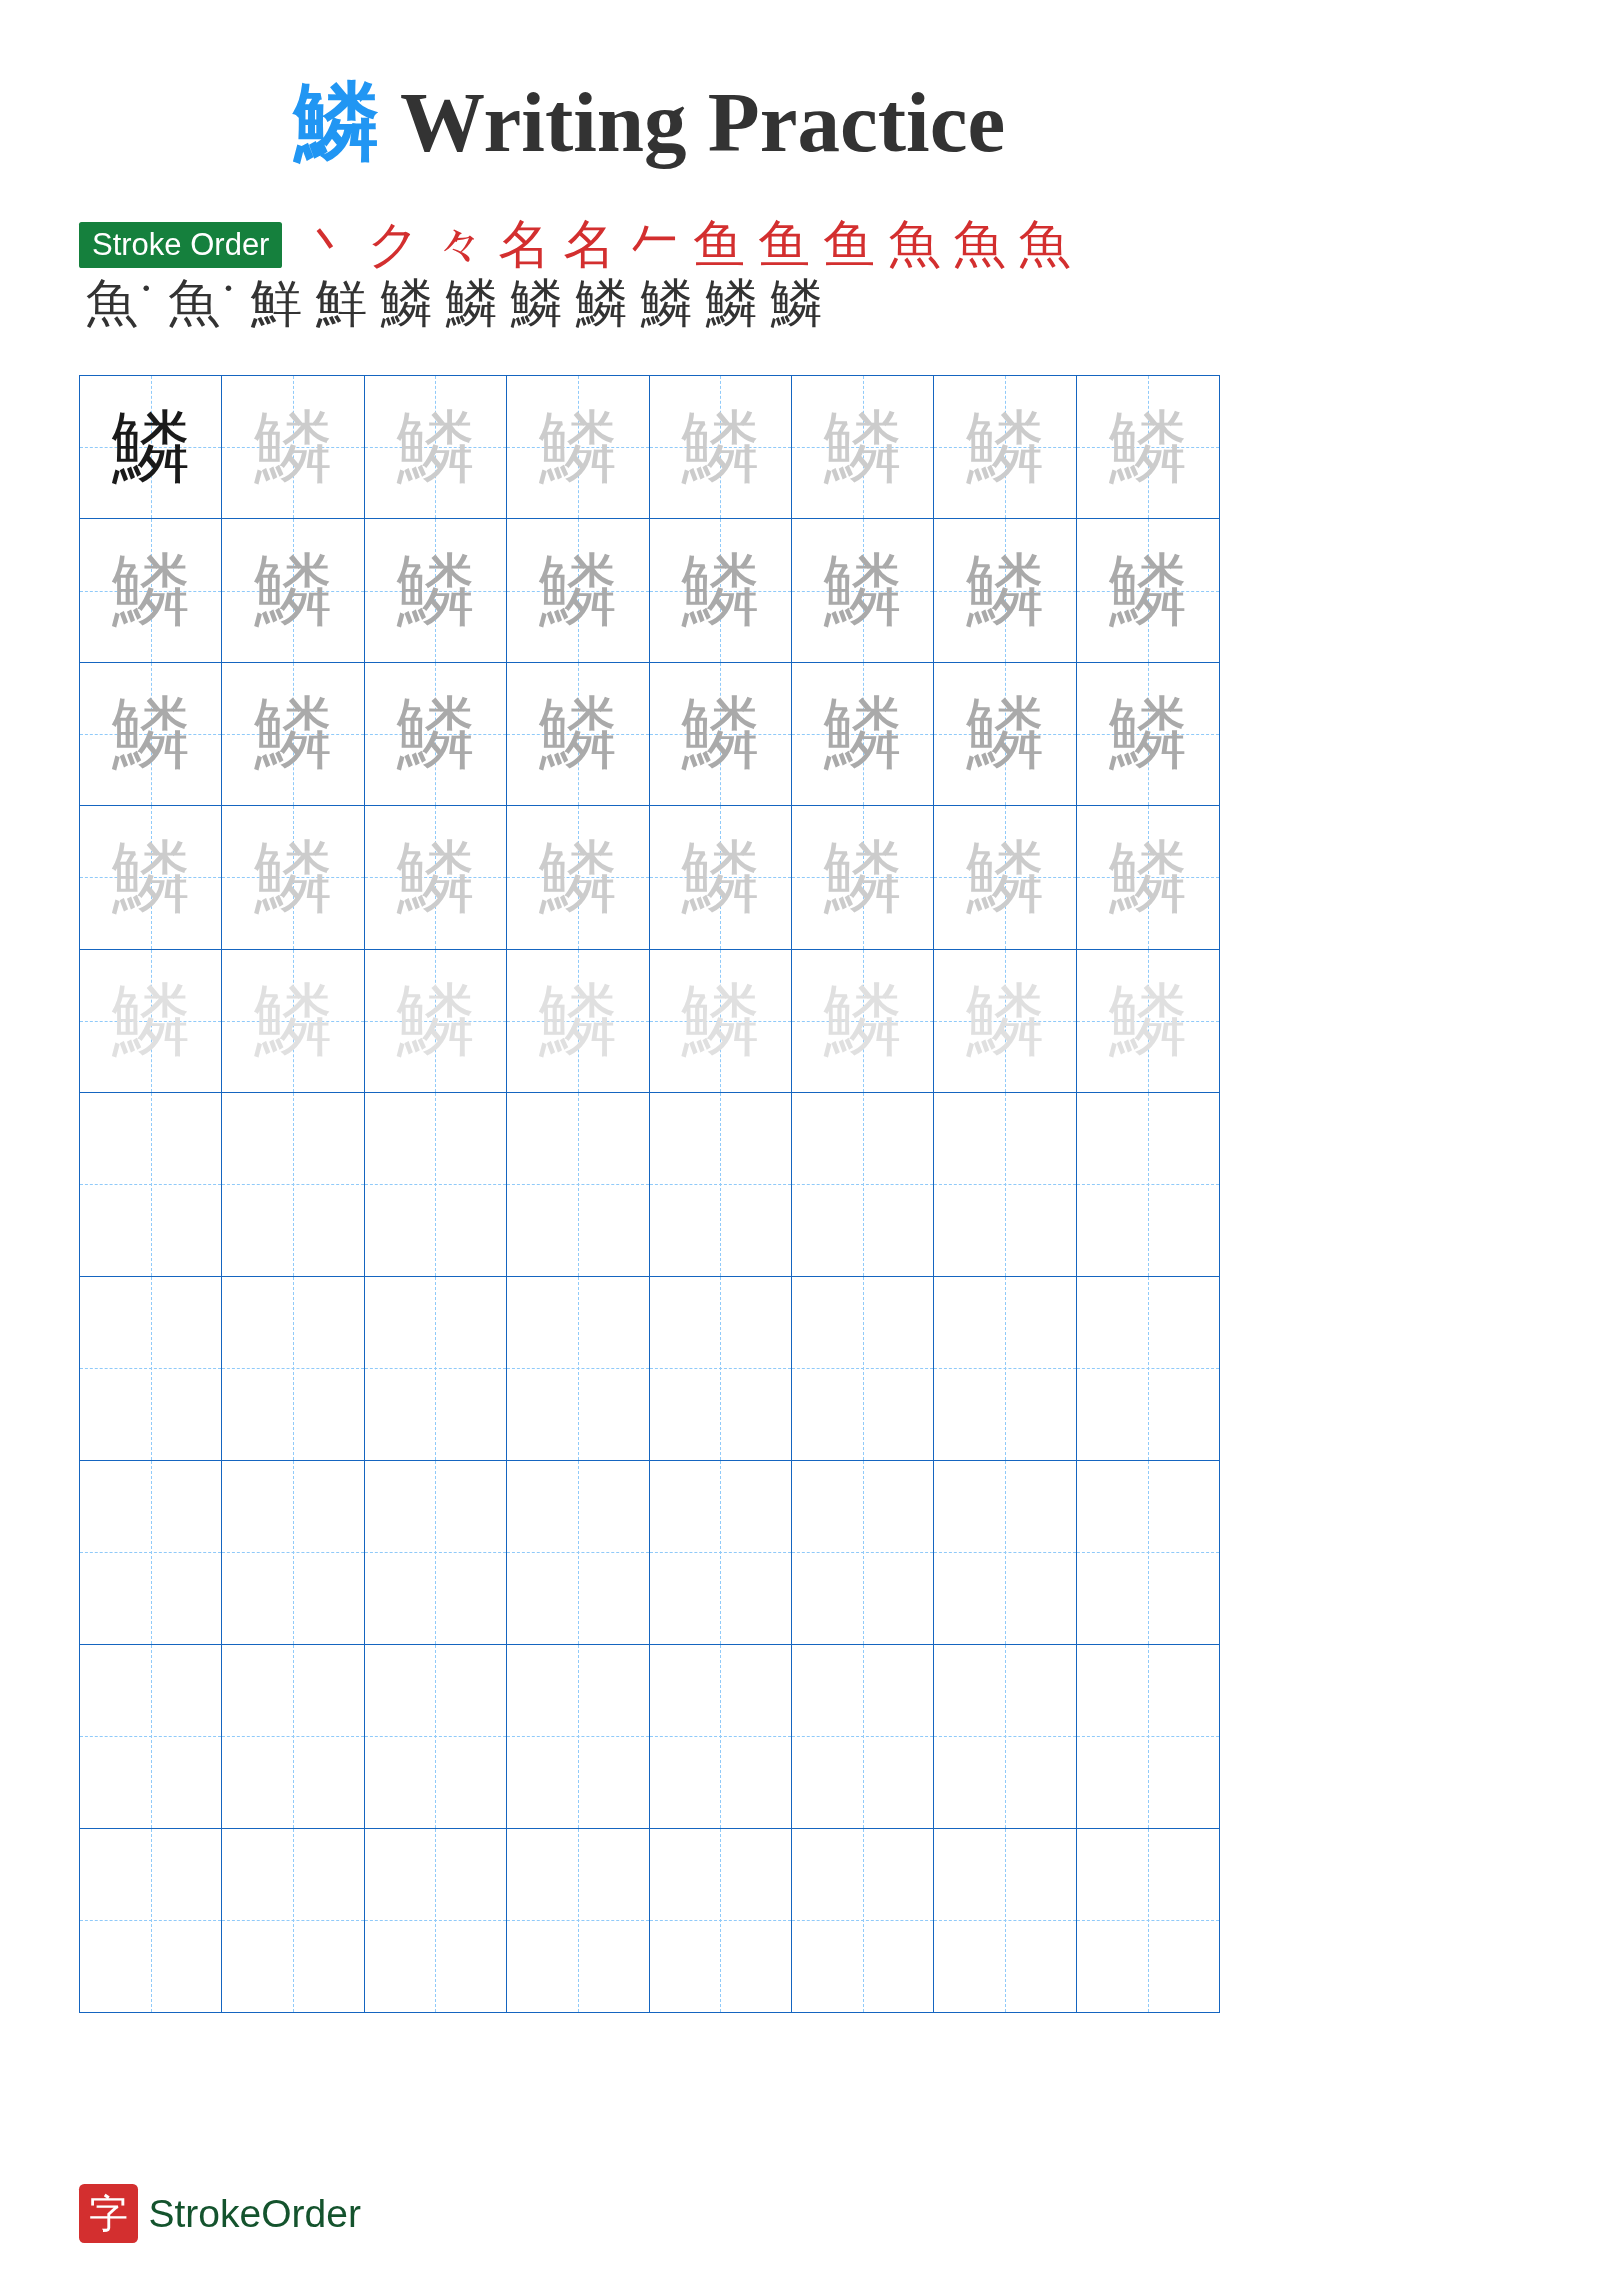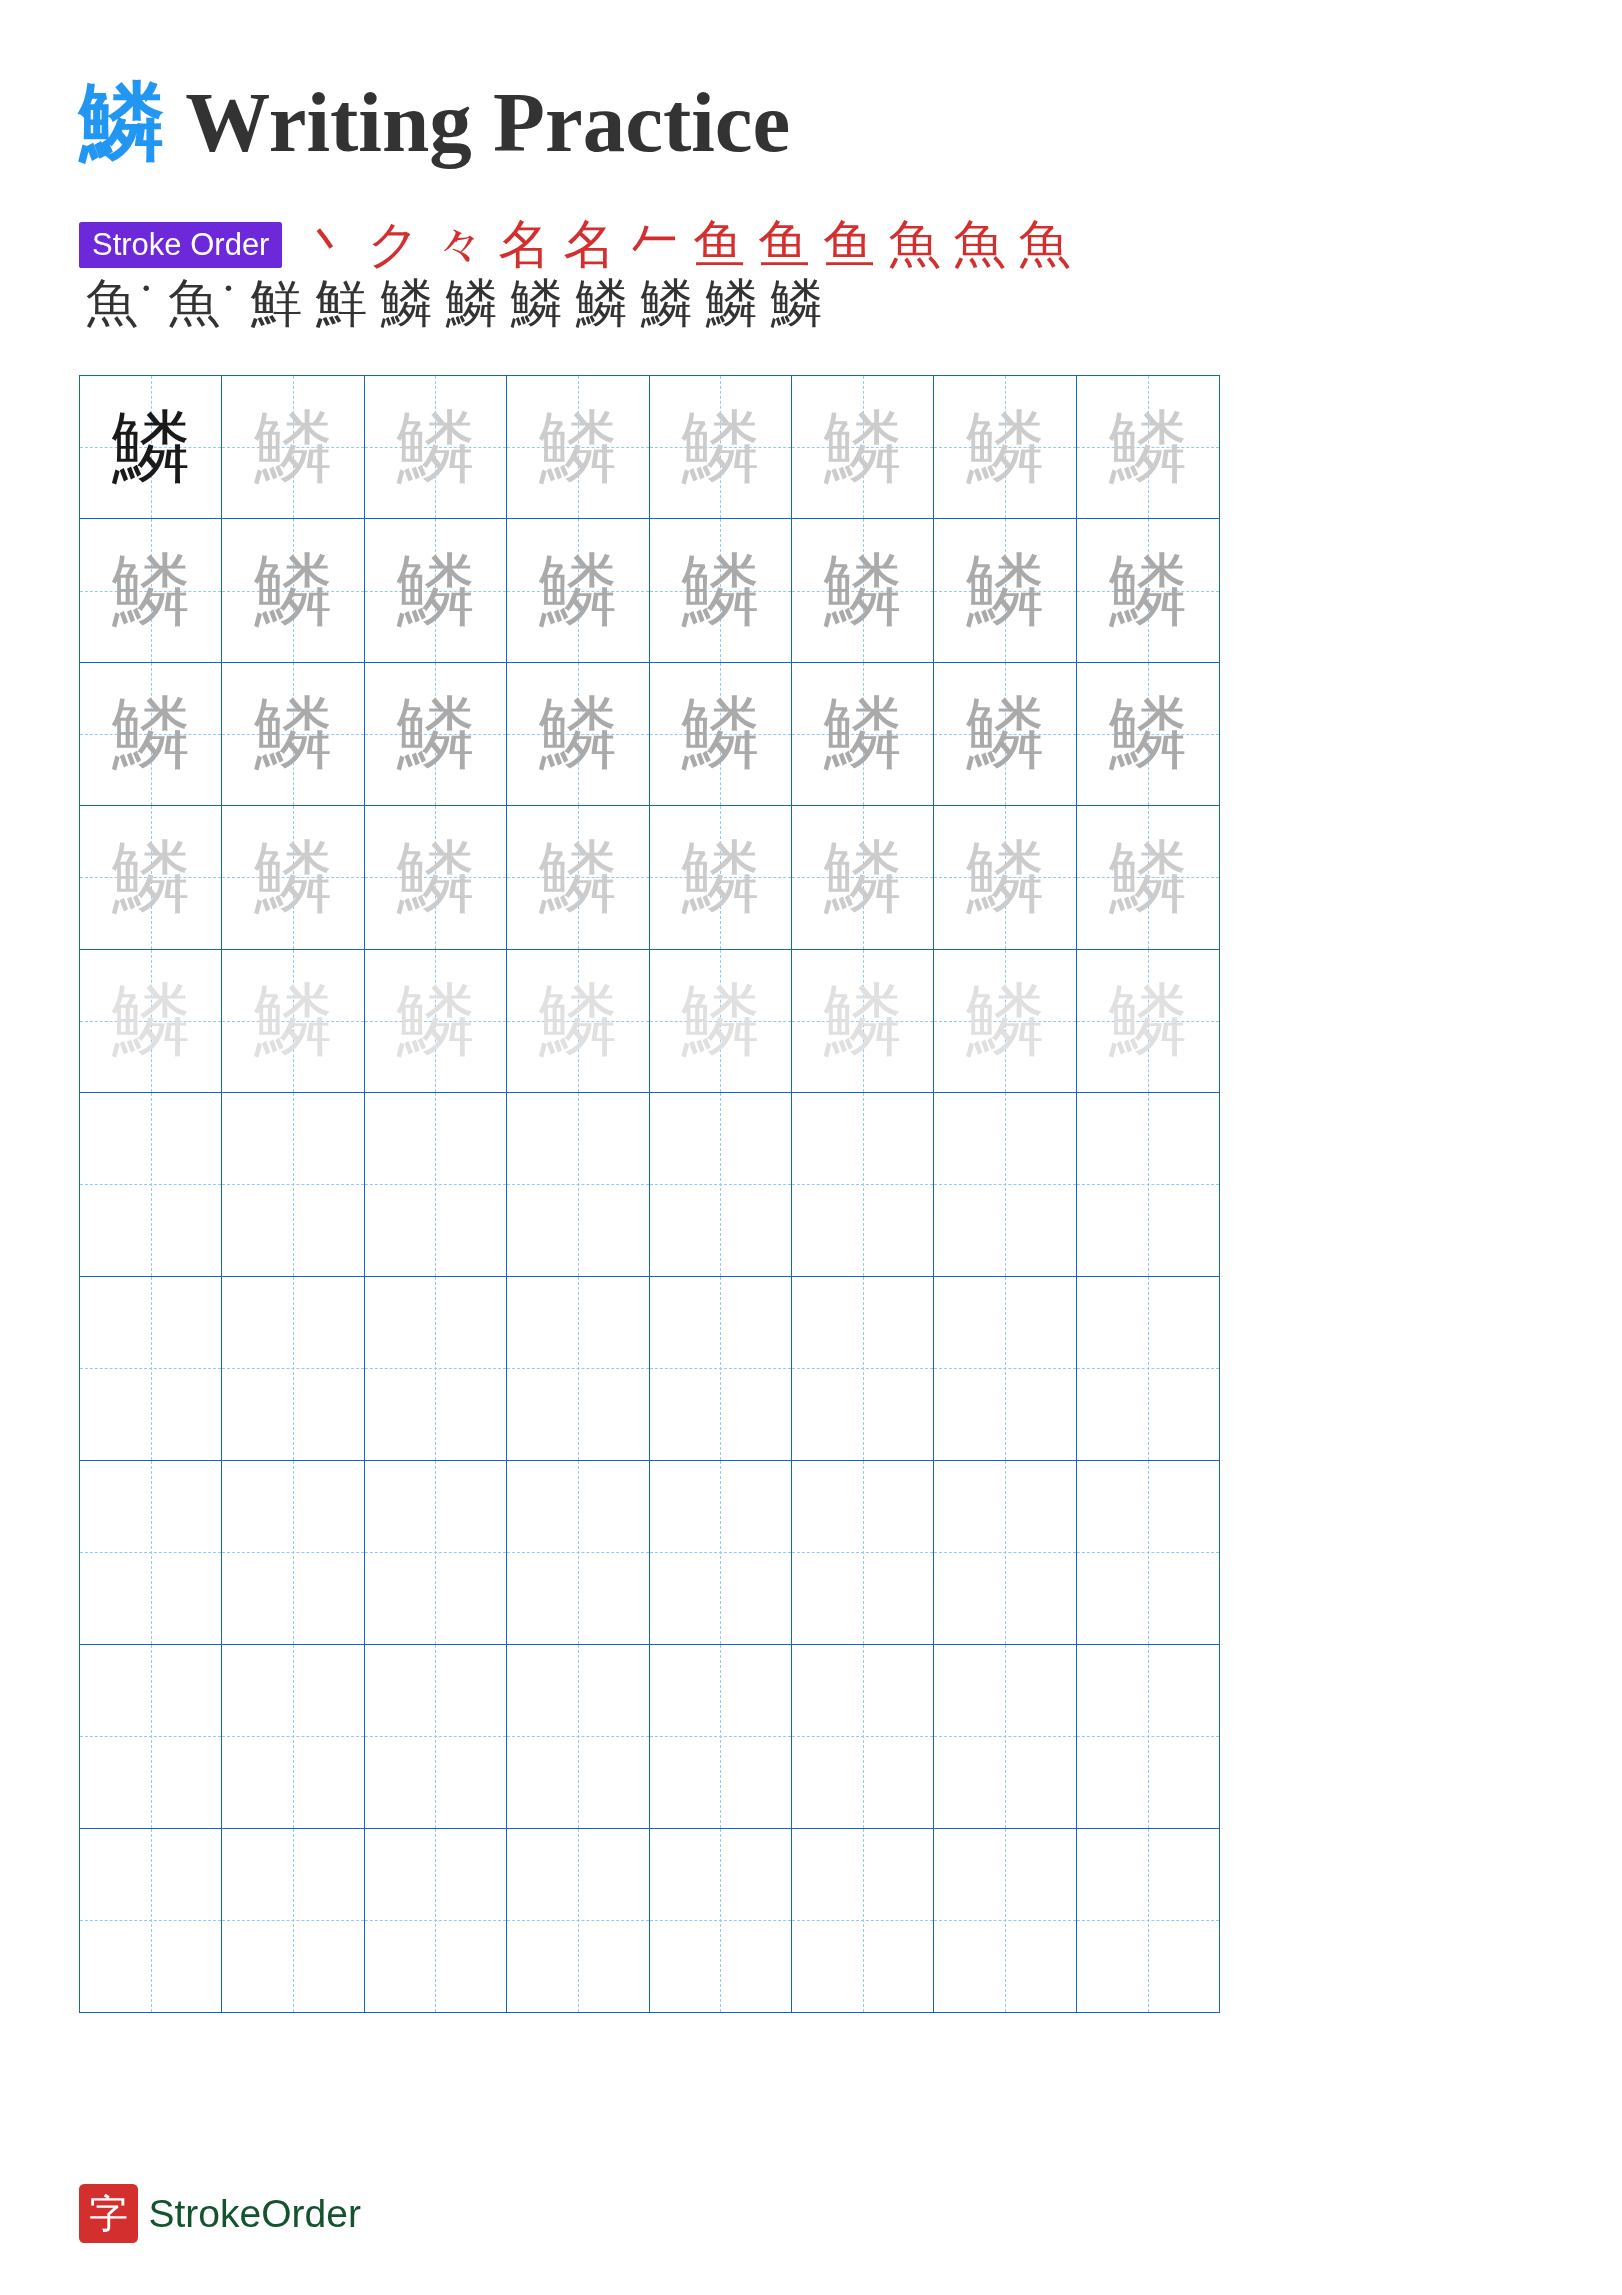--- a/index.html
+++ b/index.html
@@ -10,21 +10,21 @@
       font-family: serif;
       position: relative;
     }
 
     .page {
       width: 1299px;
       min-height: 2295px;
       padding: 52px 79px;
       display: flex;
       flex-direction: column;
-      align-items: flex-start;
+      align-items: center;
     }
 
     .title {
       font-size: 85px;
       font-weight: bold;
       color: #333;
       margin-bottom: 39px;
       text-align: center;
       margin-top: 13px;
     }
@@ -40,21 +40,21 @@
 
     .stroke-order-row {
       display: flex;
       align-items: center;
       flex-wrap: wrap;
       gap: 0px;
       margin-bottom: 6.5px;
     }
 
     .stroke-order-badge {
-      background: #6d28d9;
+      background: #15803d;
       color: white;
       font-size: 31px;
       padding: 5.2px 13px;
       border-radius: 2.6px;
       margin-right: 13px;
       font-family: sans-serif;
       font-weight: normal;
       white-space: nowrap;
     }
 

